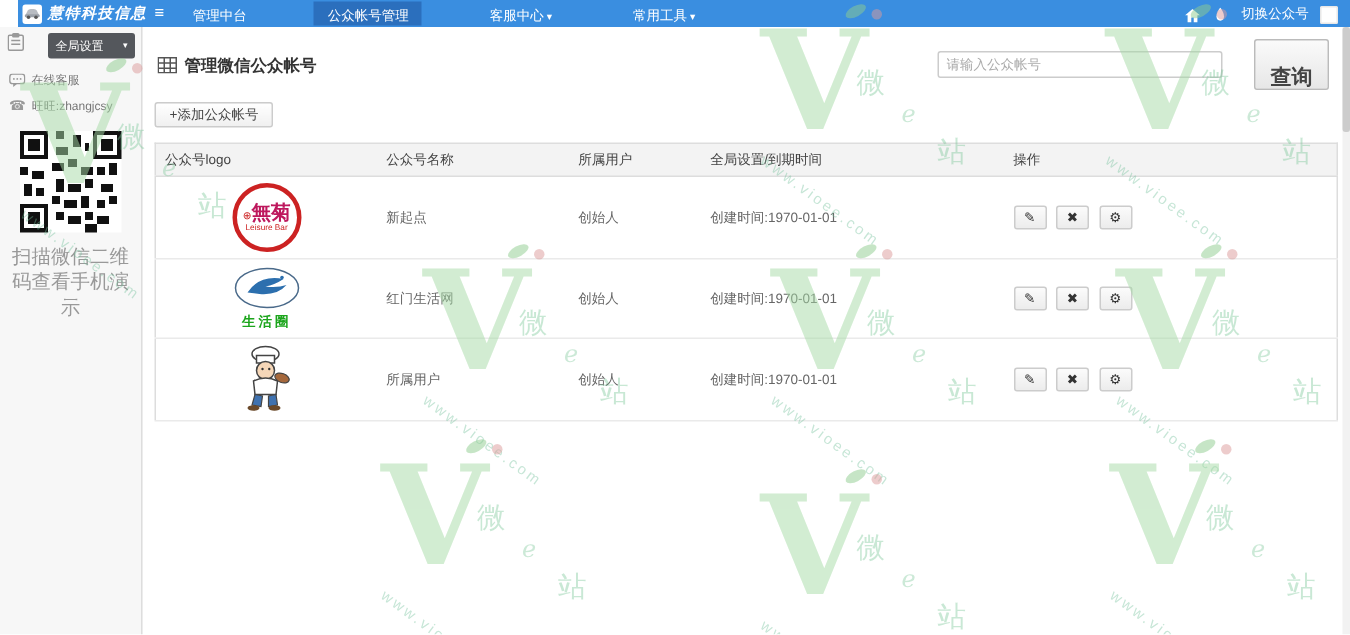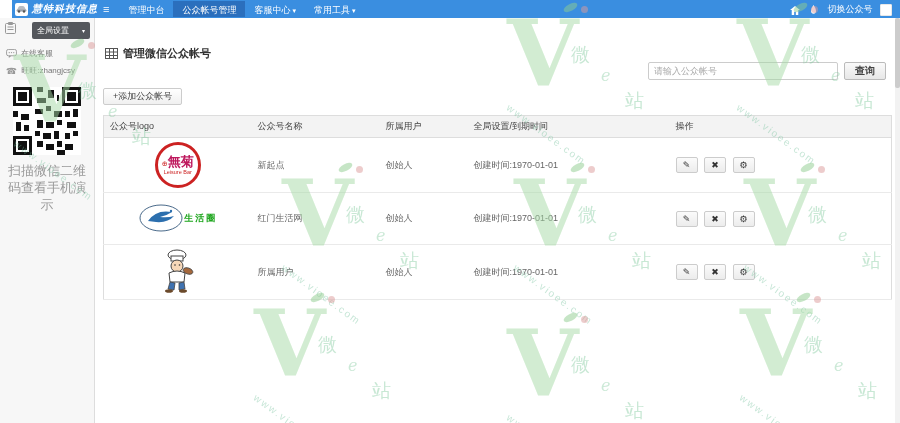--- a/index.html
+++ b/index.html
@@ -4,21 +4,21 @@
 <style>
   * { margin:0; padding:0; box-sizing:border-box; }
   html,body { width:900px; height:423px; overflow:hidden; }
   body { font-family:"Liberation Sans","DejaVu Sans",sans-serif; font-size:9px; color:#555; background:#fff; position:relative; }
 
   
   .topbar { position:absolute; left:0; top:0; width:900px; height:18px; background:#3a8ee0; display:flex; align-items:center; color:#fff; z-index:20;margin-left:12px; }
   .logo-box { width:13px; height:13px; background:#fff; border-radius:2px; margin:0 4px 0 3px; display:flex; align-items:center; justify-content:center; }
   .brand { font-family:"DejaVu Serif",serif; font-style:italic; font-weight:bold; font-size:10px; letter-spacing:1px; margin-right:5px; white-space:nowrap; }
   .hamburger { font-size:11px; margin-right:10px; cursor:pointer; }
-  .nav { display:flex; height:16px; }
+  .nav { display:flex; height:16px;gap:36px; }
   .nav-item { padding:0 9px; line-height:18px; font-size:9px; cursor:pointer; white-space:nowrap; }
   .nav-item.active { background:#2b6fbd; }
   .nav-caret { font-size:7px; margin-left:2px; }
   .topbar-right { margin-left:auto; display:flex; align-items:flex-end; gap:8px; padding-right:8px; }
   .top-icon { width:11px; height:11px; display:flex; align-items:center; justify-content:center; cursor:pointer; }
   .switch-account { font-size:9px; cursor:pointer; white-space:nowrap; }
   .avatar { width:12px; height:12px; background:#fff; border:1px solid #e8e8e8; border-radius:1px; cursor:pointer; }
   .avatar-caret { font-size:7px; cursor:pointer; }
 
   
@@ -27,38 +27,38 @@
   .global-btn { flex:1; background:#54575c; color:#fff; font-size:8px; padding:3px 5px; border-radius:2px; display:flex; justify-content:space-between; align-items:center; cursor:pointer; }
   .side-item { display:flex; align-items:center; gap:4px; padding:3px 6px; color:#777; font-size:8px; cursor:pointer; white-space:nowrap; }
   .side-item .glyph { color:#999; font-size:9px; }
   .qr-wrap { margin:8px auto 0; width:68px; }
   .qr-caption { font-size:13px; color:#999; text-align:center; margin-top:6px; padding:0 3px; line-height:1.3; }
 
   
   .main { position:absolute; left:95px; top:18px; width:805px; height:405px; background:#fff; }
   .title-row { display:flex; align-items:center; padding:8px 14px 6px 10px; }
   .page-title { font-size:11px; font-weight:bold; color:#333; margin-left:5px; }
-  .search-area { margin-left:auto; display:flex; align-items:center; gap:6px;margin-top:36px; }
+  .search-area { margin-left:auto; display:flex; align-items:center; gap:21px; }
   .search-input { width:190px; height:18px; border:1px solid #ccc; border-radius:2px; font-size:9px; padding:0 5px; color:#555; outline:none; }
   .search-input::placeholder { color:#aaa; }
-  .search-btn { height:18px; padding:0 10px; font-size:10px; font-weight:bold; color:#444; background:linear-gradient(#fafafa,#e7e7e7); border:1px solid #bbb; border-radius:2px; cursor:pointer; }
+  .search-btn { height:18px; padding:16px 10px; font-size:14px; font-weight:bold; color:#444; background:linear-gradient(#fafafa,#e7e7e7); border:1px solid #bbb; border-radius:2px; cursor:pointer; }
   .add-btn { margin:2px 16px 0 8px; height:17px; padding:0 9px; font-size:9px; color:#444; background:linear-gradient(#fff,#f0f0f0); border:1px solid #ccc; border-radius:2px; cursor:pointer; }
   .notice { margin:8px 8px 0; background:#fcf6da; border:1px solid #f0e3b5; color:#96793c; font-size:9px; padding:3px 7px; border-radius:2px; }
 
   
   .acct-table { width:calc(100% - 16px); margin:10px 8px 0; border-collapse:collapse; table-layout:fixed; border:1px solid #ddd; }
   .acct-table th { background:#f3f3f3; font-weight:normal; color:#444; text-align:left; padding:4px 6px; font-size:9px; border-bottom:1px solid #ddd; }
   .acct-table td { padding:4px 6px; font-size:9px; color:#666; border-bottom:1px solid #eaeaea; height:52px; vertical-align:middle; }
   .logo-cell { text-align:center; }
 
   .logo-leisure { width:46px; height:46px; border:3px solid #c22; border-radius:50%; display:inline-flex; flex-direction:column; align-items:center; justify-content:center; background:#fff; }
   .logo-leisure .zh { color:#be185d; font-weight:bold; font-size:13px; line-height:1; white-space:nowrap; }
   .logo-leisure .stamp { color:#c22; font-size:7px; }
   .logo-leisure .en { color:#c22; font-size:5.5px; margin-top:1px; white-space:nowrap; }
-  .logo-life { display:inline-flex; align-items:center; }
+  .logo-life { display:inline-flex; flex-direction:column; align-items:center; }
   .logo-life .green { color:#1ca51c; font-weight:bold; font-size:9px; letter-spacing:2px; margin-top:1px; }
   .logo-chef { display:inline-block; }
 
   .act-btn { display:inline-block; width:22px; height:16px; line-height:14px; text-align:center; font-size:9px; color:#333; background:linear-gradient(#fbfbfb,#ececec); border:1px solid #ccc; border-radius:2px; margin-right:4px; cursor:pointer; }
 
   
   .scrollbar { position:absolute; right:0; top:18px; width:5px; height:405px; background:#f2f2f2; z-index:30; }
   .scroll-thumb { position:absolute; top:0; left:0; width:5px; height:70px; background:#ccc; border-radius:2px; }
 
   

